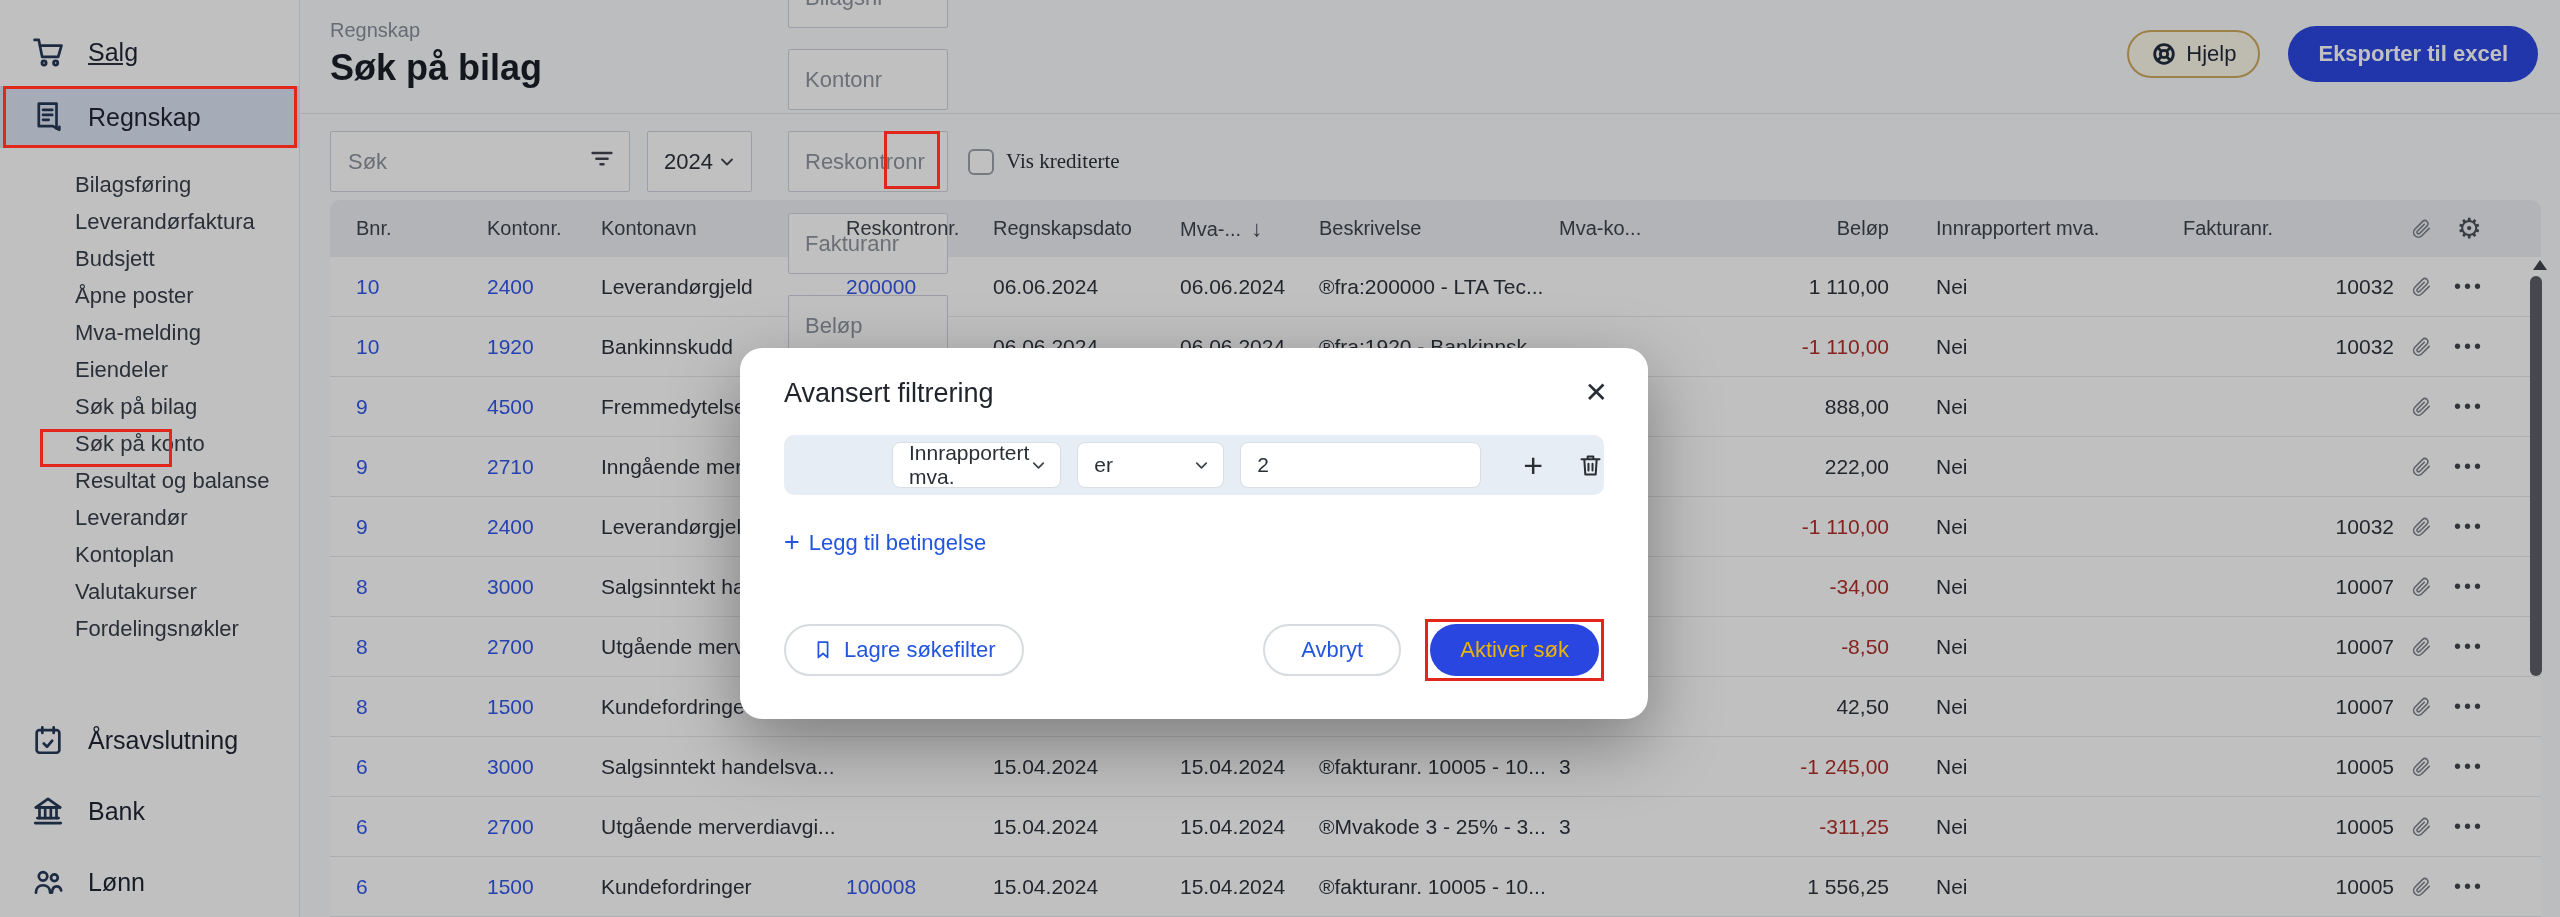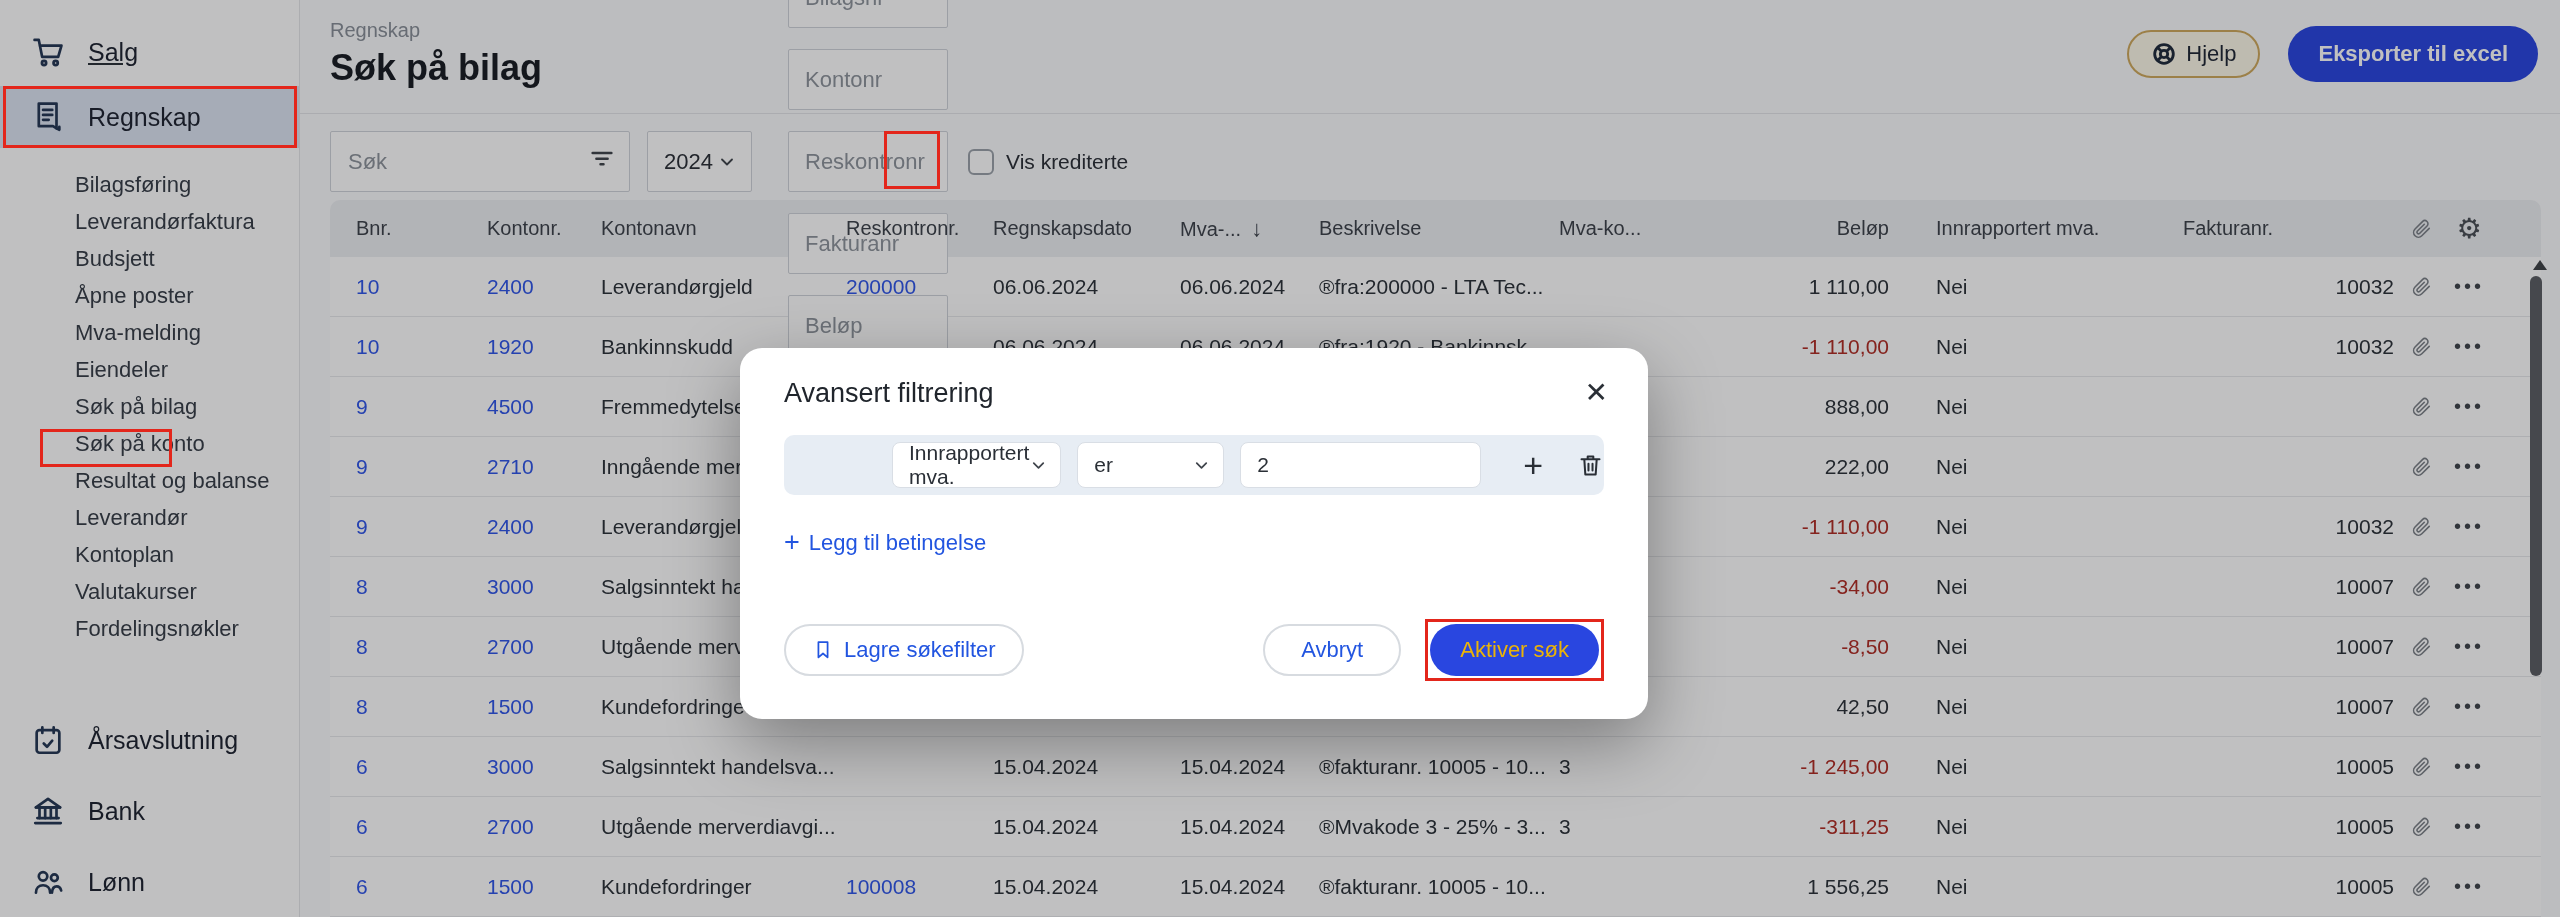--- a/index.html
+++ b/index.html
@@ -33,21 +33,21 @@
   .search-wrap { position:relative; width:300px; margin-right:17px; }
   .search-input { width:300px; padding:0 56px 0 17px; }
   input::placeholder { color:#8d939b; }
   input { font-family:inherit; outline:none; }
   .search-filter-btn { position:absolute; right:7px; top:8px; width:42px; height:38px; border:none; background:transparent; display:flex; align-items:center; justify-content:center; cursor:pointer; }
   .year-select { width:105px; margin-right:36px; display:flex; align-items:center; justify-content:space-between; padding:0 14px 0 16px; cursor:pointer; }
   .f-fields { display:flex; gap:21px;flex-direction:column; }
   .f-input { width:160px; padding:0 16px; }
   .credited { display:flex; align-items:center; gap:12px; margin-left:20px; cursor:pointer; }
   .checkbox { width:26px; height:26px; border:2px solid #9aa1a9; border-radius:6px; background:#fff; }
-  .credited-label { font-size:21px; color:#2a2f36; }
+  .credited-label { font-size:21px; color:#2a2f36;font-family:Liberation Serif, serif; }
 
   
   .table { margin:12px 0 0 30px; width:2211px; }
   .grid-cols { display:grid; grid-template-columns:157px 114px 245px 147px 187px 139px 240px 150px 188px 286px 219px 37px 60px 1fr; align-items:center; }
   .thead { height:57px; background:#edeff2; border-radius:10px 10px 0 0; font-size:20px; font-weight:500; color:#3c424a; }
   .th, .td { white-space:nowrap; overflow:hidden; padding-right:8px; }
   .c1 { padding-left:26px; }
   .c10 { padding-left:39px; }
   .c9 { text-align:right; }
   .tr .c11 { text-align:right; }

